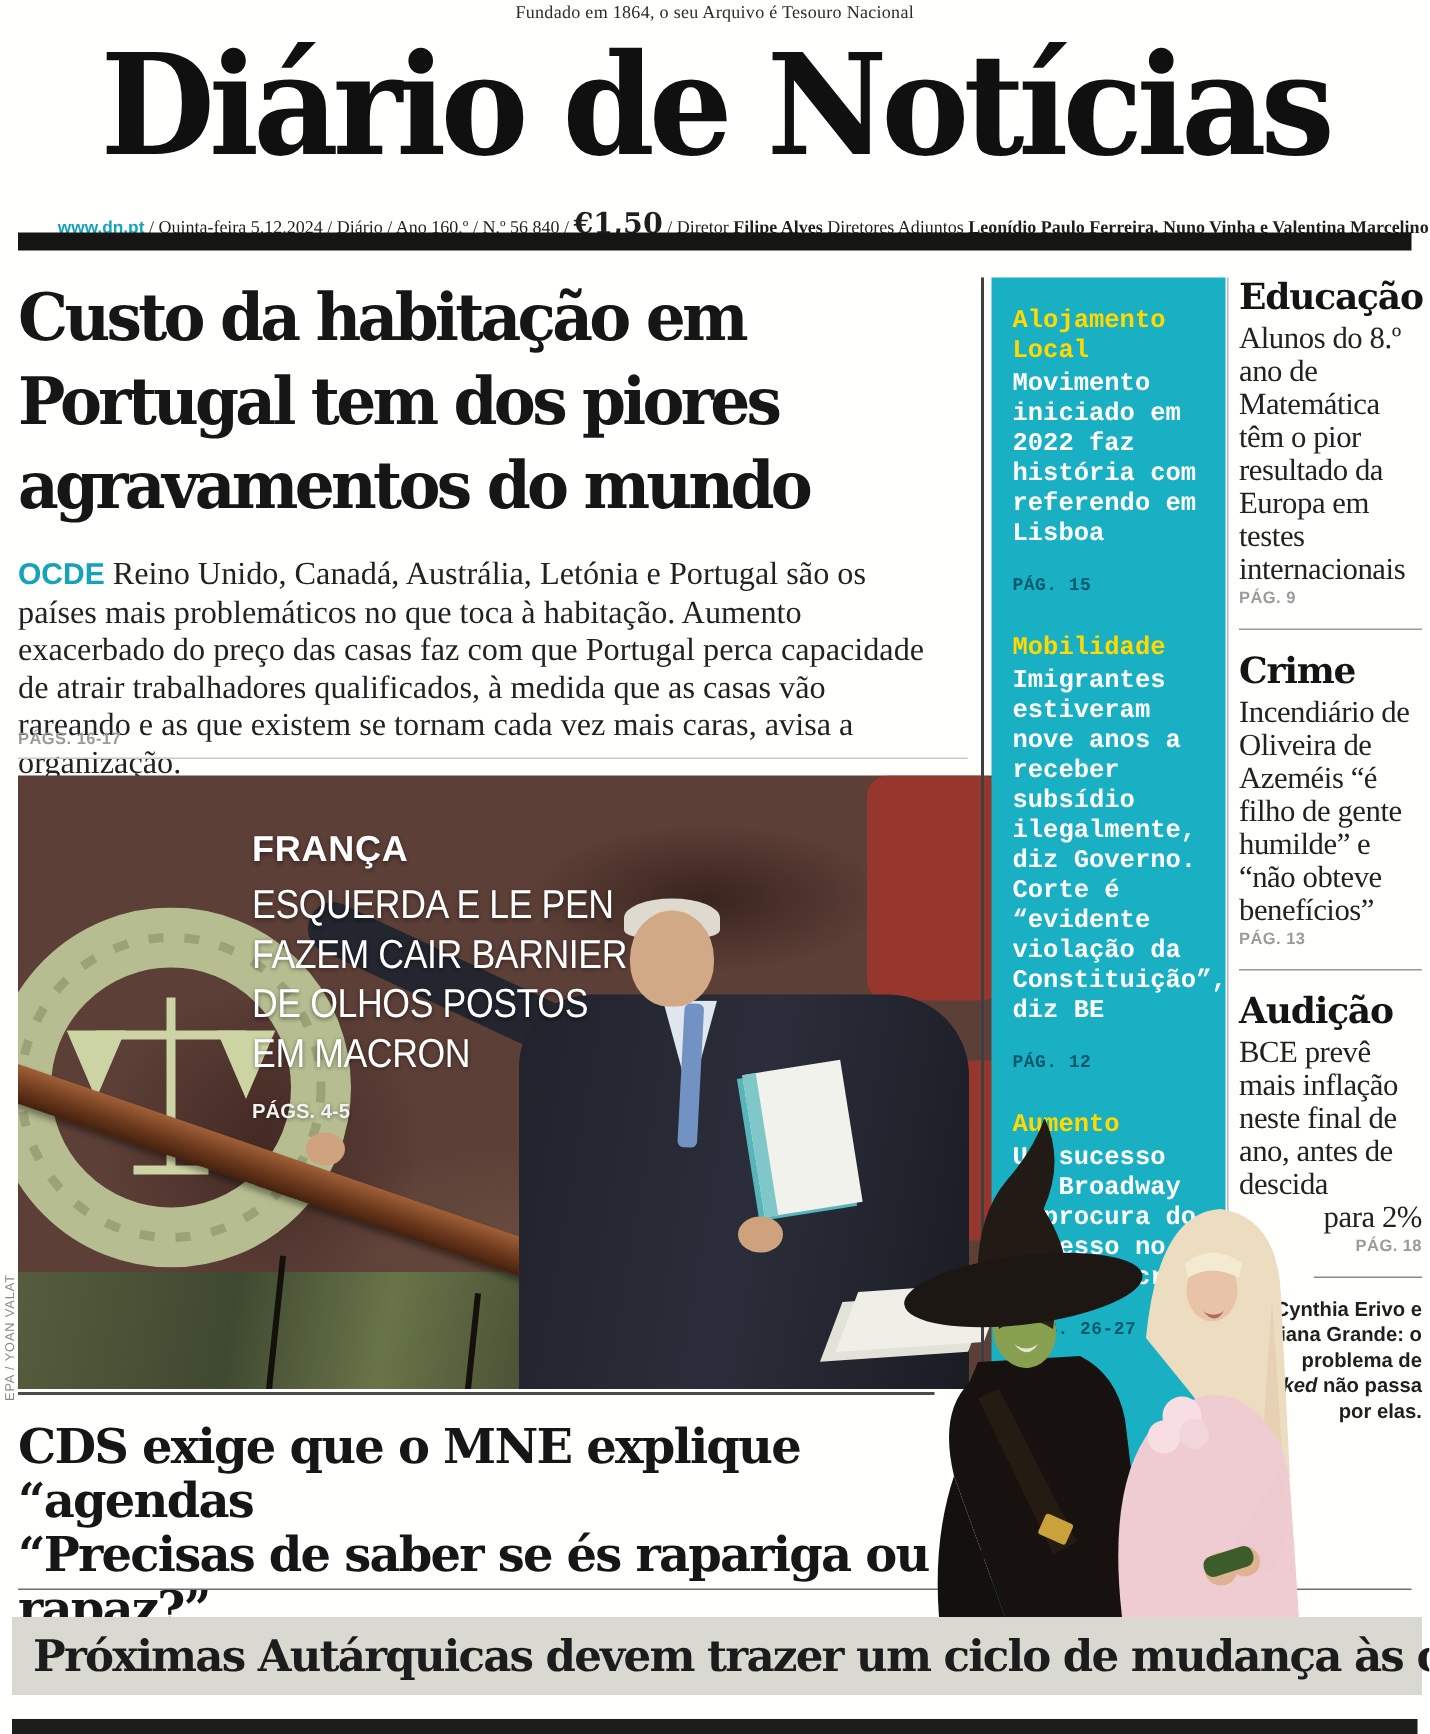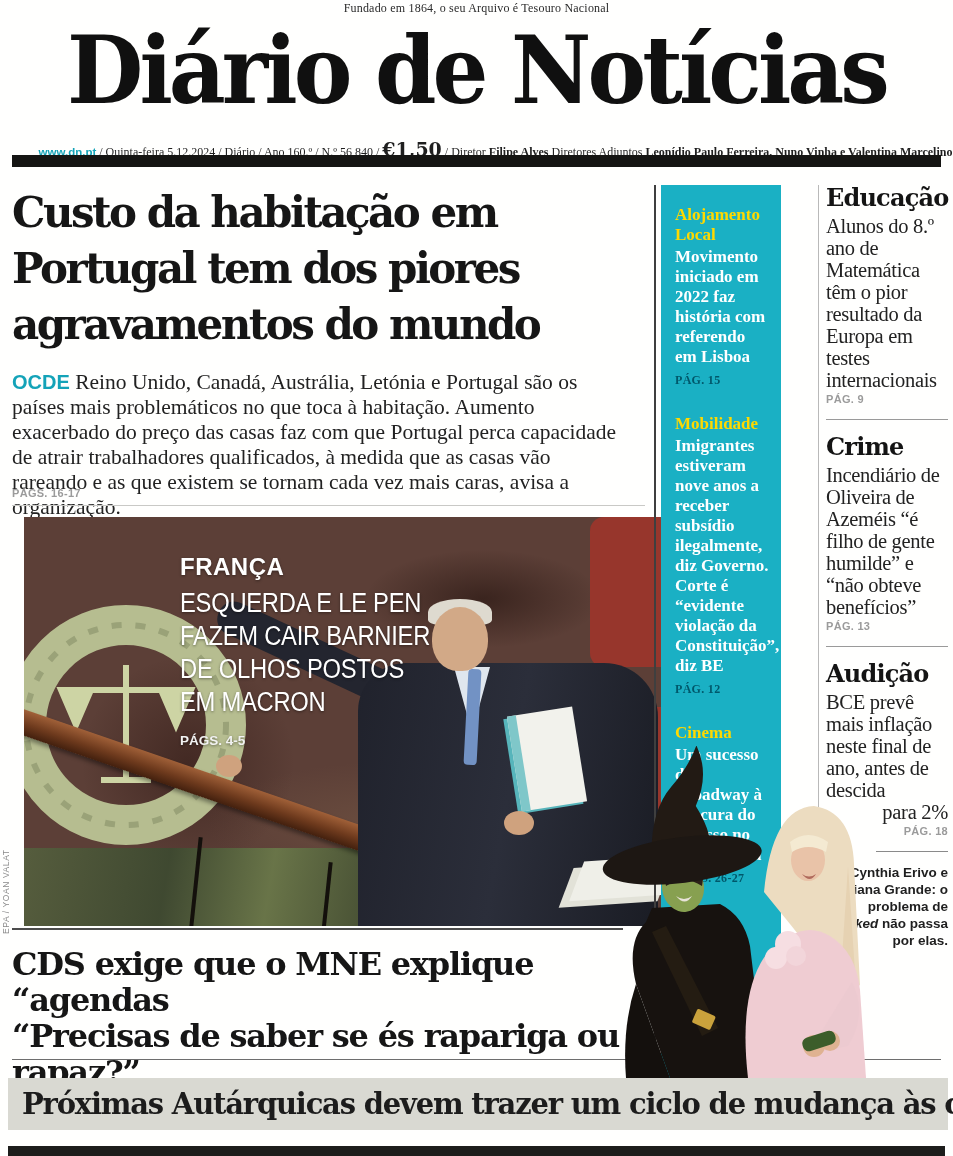--- a/index.html
+++ b/index.html
@@ -53,21 +53,20 @@
 
   
   .photo {
     position:absolute; top:517px; left:12px; width:656px; height:409px;
     background:
       radial-gradient(closest-side at 70% 20%, rgba(30,14,10,0.55), rgba(0,0,0,0) 60%),
       radial-gradient(closest-side at 25% 60%, rgba(42,20,16,0.5), rgba(0,0,0,0) 65%),
       radial-gradient(closest-side at 55% 75%, rgba(120,90,70,0.5), rgba(0,0,0,0) 60%),
       #5c3f37;
     overflow:hidden;
-    margin-left:12px;
   }
   .marble {
     position:absolute; left:0; bottom:0; width:62%; height:78px;
     background:linear-gradient(100deg,#55603e 0%, #3c4a30 35%, #6a7a4a 60%, #2f3a26 100%);
     opacity:0.9;
   }
   .banister {
     position:absolute; left:-30px; top:182px; width:640px; height:25px;
     background:linear-gradient(#a06038 0%, #6e3a1d 55%, #43200e 100%);
     transform:rotate(19deg); transform-origin:left top;
@@ -109,28 +108,28 @@
     position:absolute; top:946px; left:12px; width:630px;
     font-family:"DejaVu Serif", serif; font-weight:bold;
     font-size:32px; line-height:36px; letter-spacing:-1.2px; color:#161616;
   }
   .secondary .line { display:block; }
   .secondary .pages { display:inline; margin-left:10px; letter-spacing:0.3px; }
   .hr3 { position:absolute; top:1059px; left:12px; width:929px; height:1px; background:#6e6e6e; }
 
   
   .teal-panel {
-    position:absolute; left:661px; top:185px; width:120px; height:893px;
+    position:absolute; left:661px; top:185px; width:156px; height:893px;
     background:#1ab0c4; padding:20px 12px 0 14px;
-    font-family:Liberation Serif, serif;
+    font-family:Liberation Mono, monospace;
   }
   .tp-section { margin-bottom:26px; }
   .tp-kicker { color:#ffd900; font-weight:bold; font-size:17px; line-height:20px; }
   .tp-text { color:#ffffff; font-weight:bold; font-size:17px; line-height:20px; margin-top:2px; }
-  .tp-pages { color:#00586b; font-weight:bold; font-size:12px; margin-top:6px; letter-spacing:0.3px; }
+  .tp-pages { color:#00586b; font-weight:bold; font-size:12px; margin-top:16px; letter-spacing:0.3px; }
 
   .vrule1 { position:absolute; left:654px; top:185px; width:2px; height:875px; background:#3f3f3f; }
   .vrule2 { position:absolute; left:818px; top:185px; width:1px; height:625px; background:#b9b9b9; }
 
   
   .right-col { position:absolute; left:826px; top:183px; width:122px; }
   .rc-title { font-family:"DejaVu Serif", serif; font-weight:bold; font-size:24px; letter-spacing:-0.8px; color:#141414; }
   .rc-text { font-family:"Liberation Serif", serif; font-size:20.5px; line-height:22px; color:#222; margin-top:3px; letter-spacing:-0.3px; }
   .rc-tail { display:block; text-align:right; }
   .rc-pages { margin-top:2px; }
@@ -235,21 +234,21 @@
       <div class="tp-kicker">Alojamento Local</div>
       <div class="tp-text">Movimento iniciado em 2022 faz história com referendo em Lisboa</div>
       <div class="tp-pages">PÁG. 15</div>
     </div>
     <div class="tp-section">
       <div class="tp-kicker">Mobilidade</div>
       <div class="tp-text">Imigrantes estiveram nove anos a receber subsídio ilegalmente, diz Governo. Corte é “evidente violação da Constituição”, diz BE</div>
       <div class="tp-pages">PÁG. 12</div>
     </div>
     <div class="tp-section">
-      <div class="tp-kicker">Cinema</div>
+      <div class="tp-kicker">Aumento</div>
       <div class="tp-text">Um sucesso da Broadway à procura do sucesso no grande ecrã</div>
       <div class="tp-pages">PÁGS. 26-27</div>
     </div>
   </div>
 
   <div class="right-col">
     <div>
       <div class="rc-title">Educação</div>
       <div class="rc-text">Alunos do 8.º ano de Matemática têm o pior resultado da Europa em testes internacionais</div>
       <div class="pages rc-pages">PÁG. 9</div>

